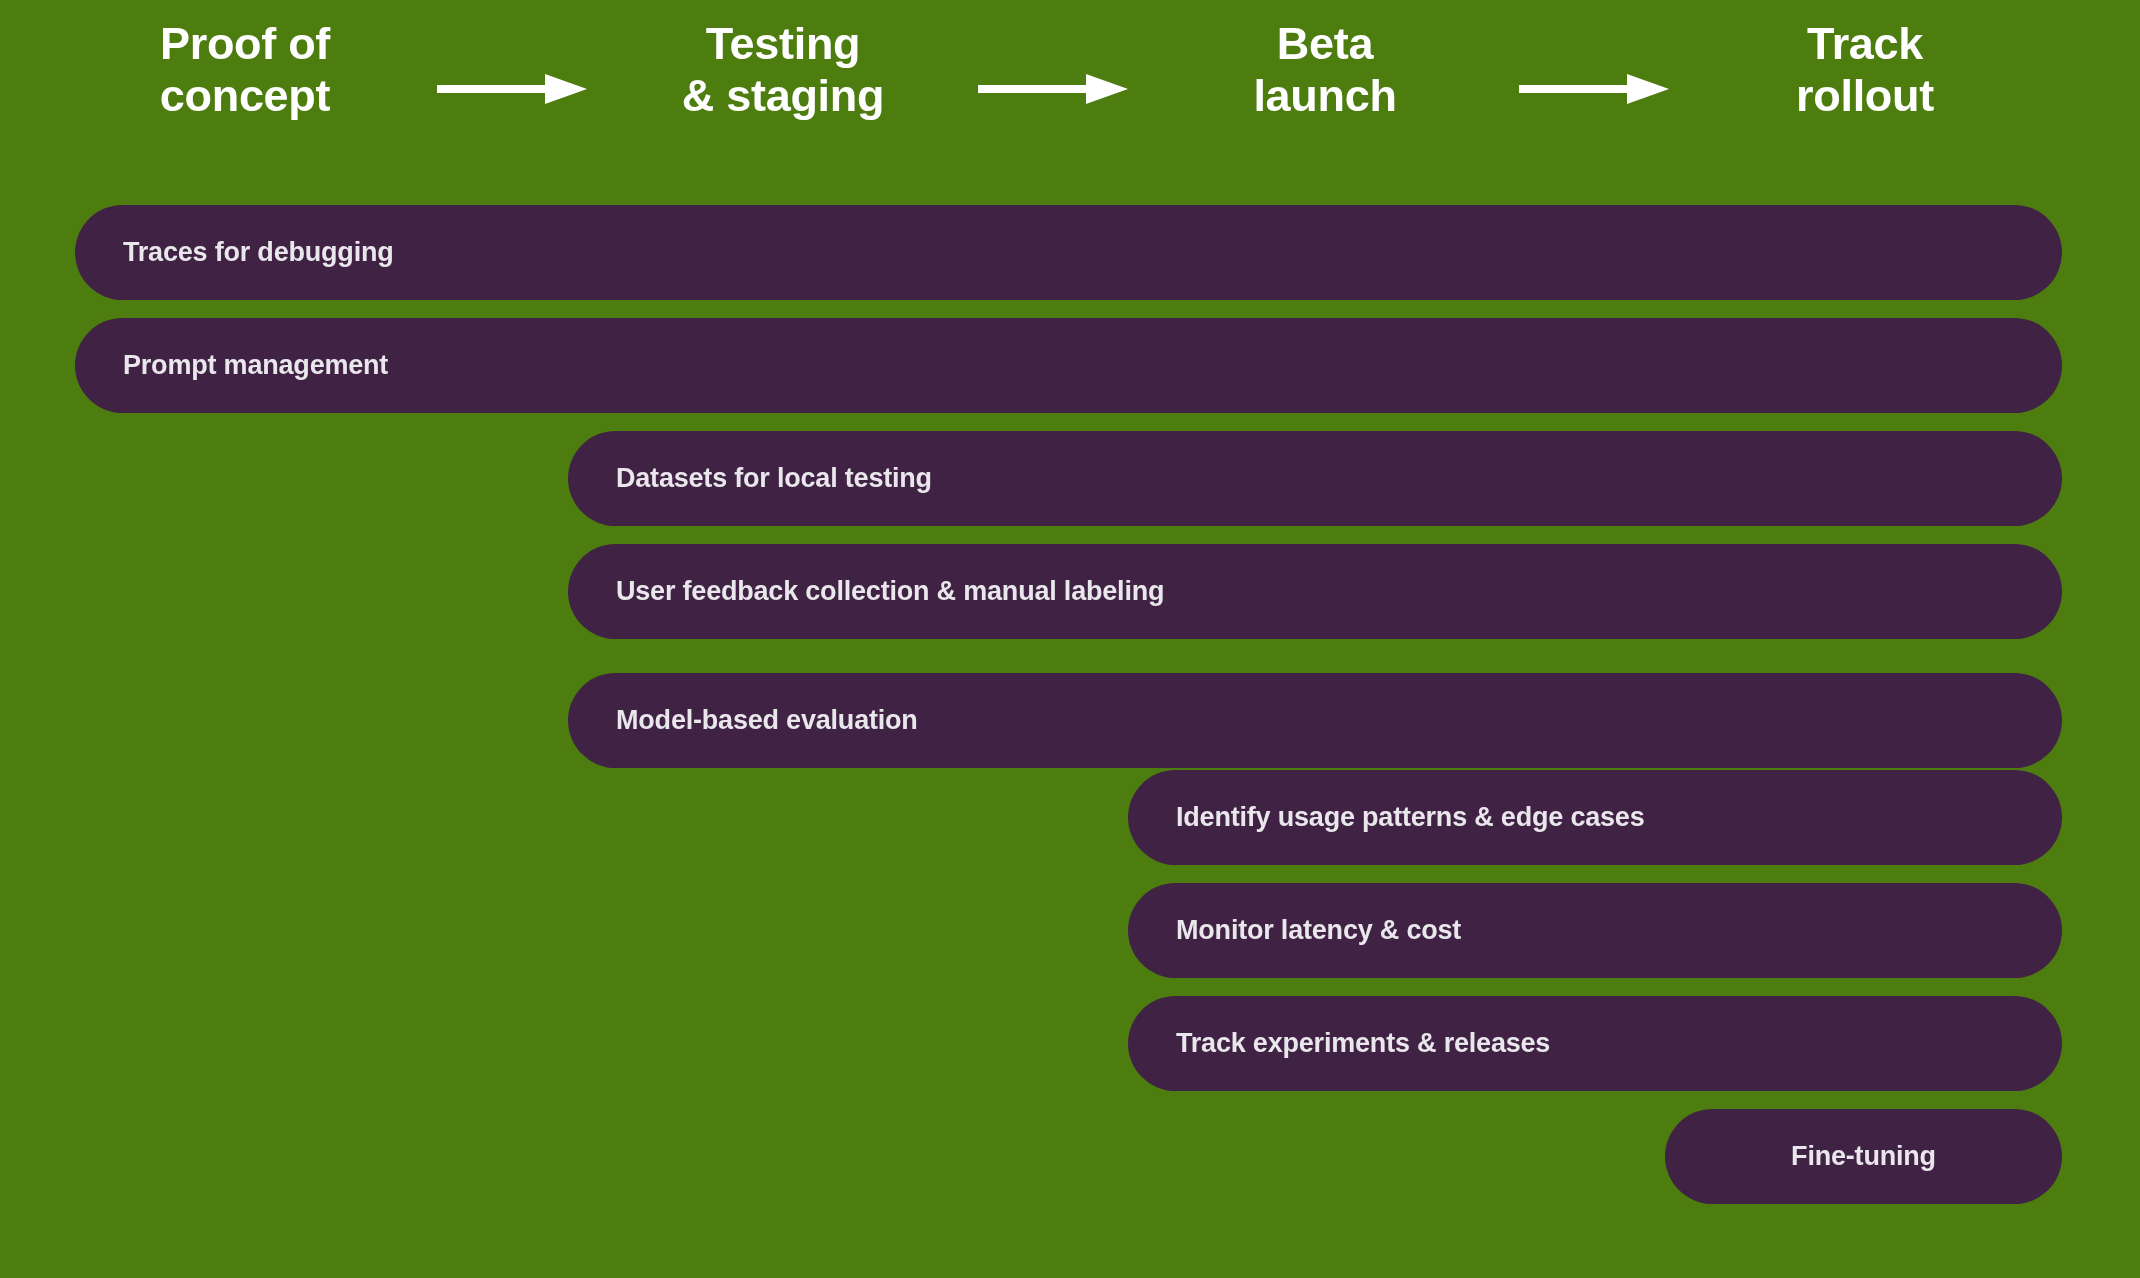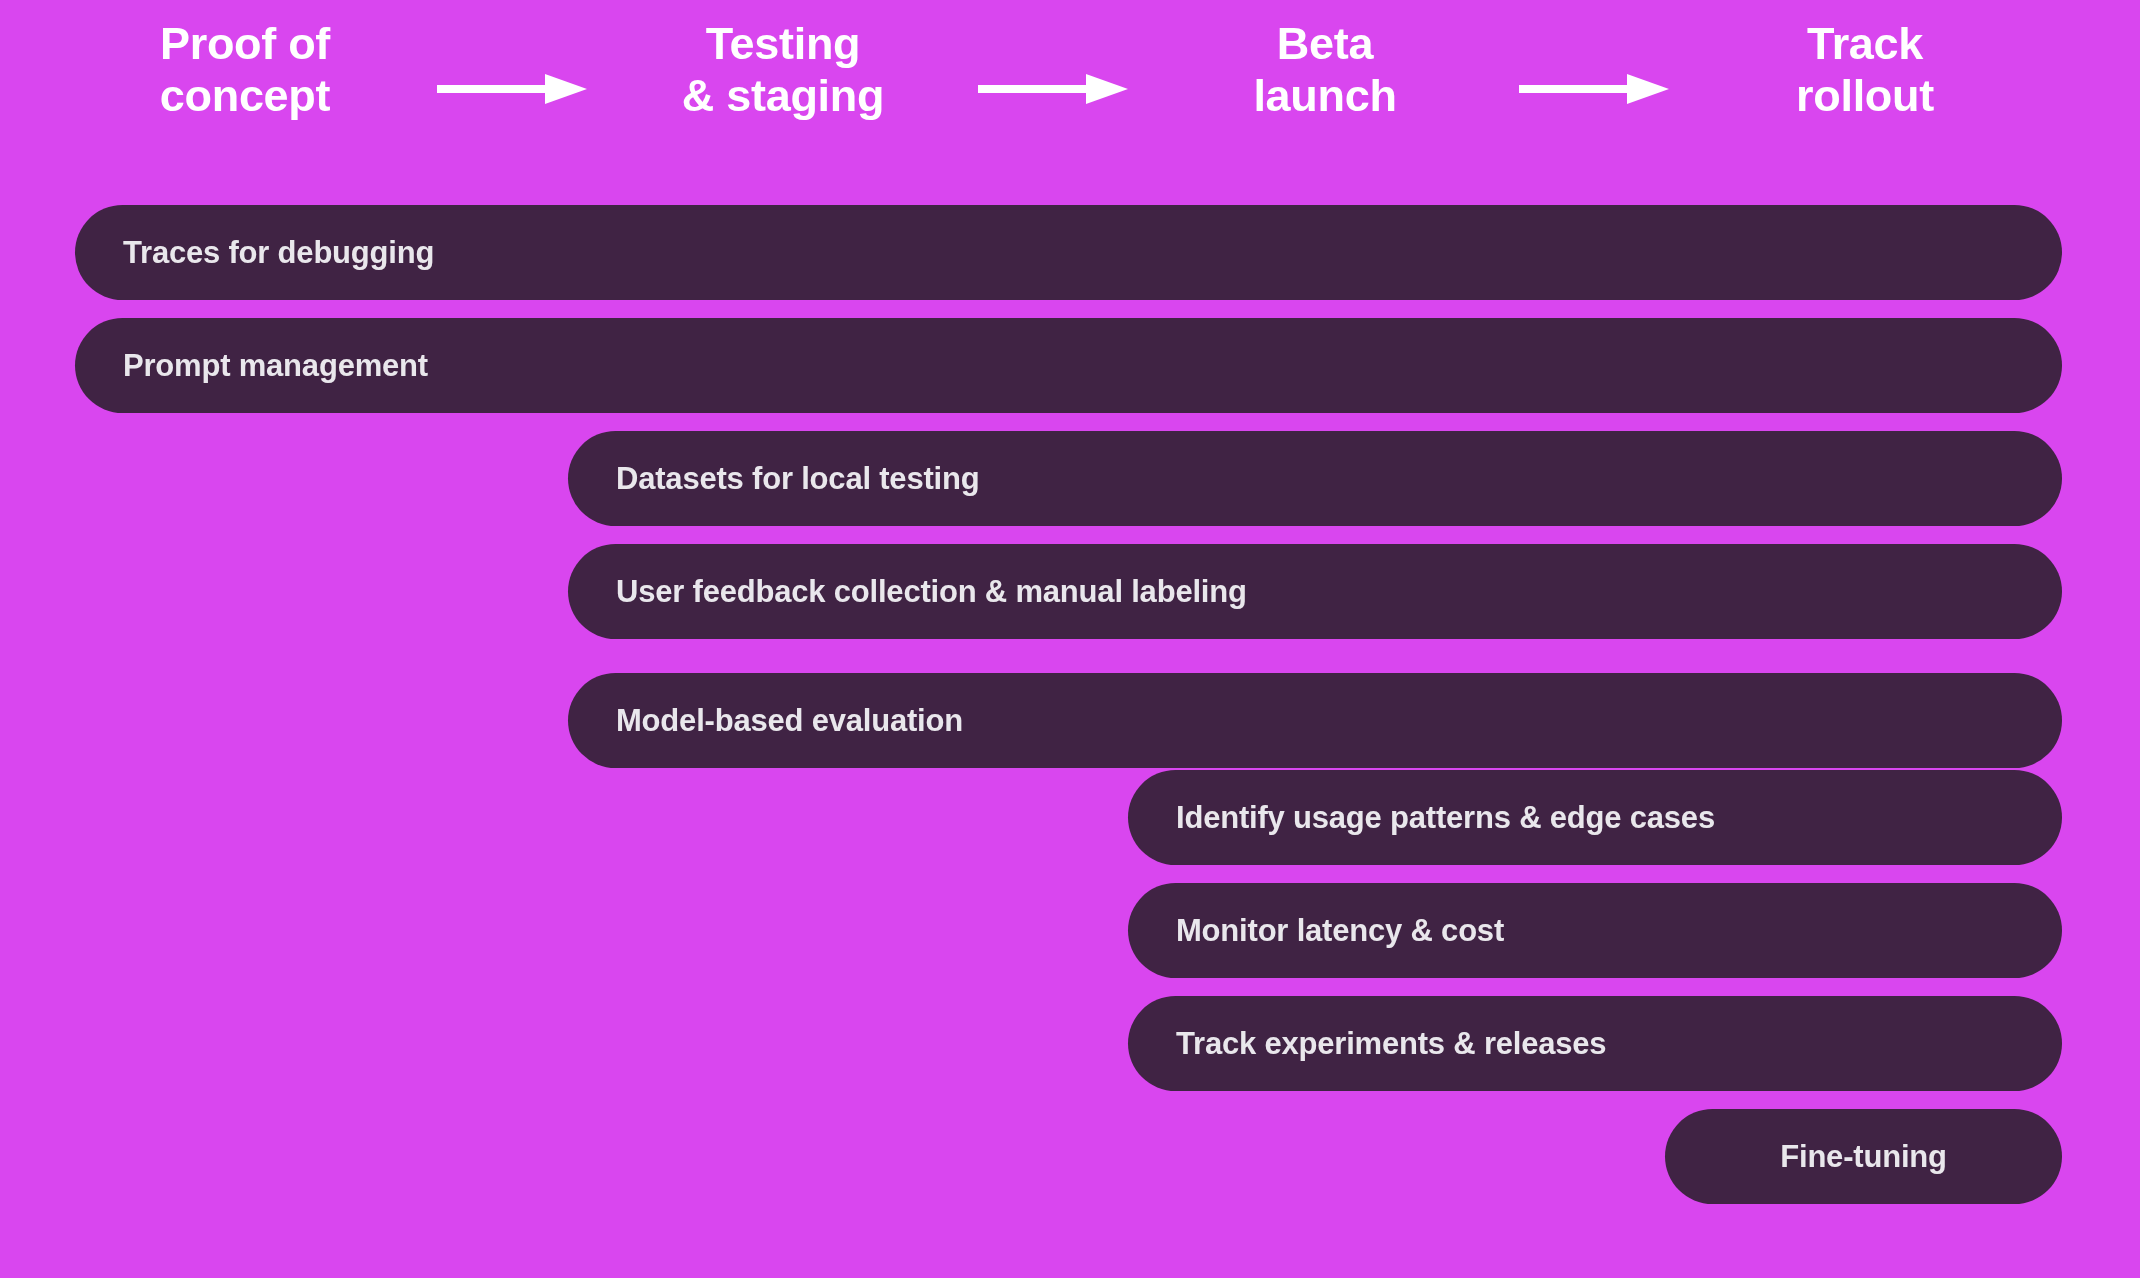--- a/index.html
+++ b/index.html
@@ -9,21 +9,21 @@
   }
   body {
     background: #4c6670;
     font-family: "Liberation Sans", "DejaVu Sans", sans-serif;
   }
 
   #canvas {
     position: relative;
     width: 2140px;
     height: 1278px;
-    background: #d946ef;
+    background: #4d7c0f;
     overflow: hidden;
   }
 
   
   .stage-rail {
     position: absolute;
     left: 0;
     top: 0;
     width: 2140px;
     height: 180px;
@@ -71,21 +71,21 @@
     height: 95px;
     background: #402344;
     border-radius: 48px;
     display: flex;
     align-items: center;
     box-sizing: border-box;
   }
 
   .bar-label {
     color: #e9e7ec;
-    font-size: 31px;
+    font-size: 27px;
     font-weight: bold;
     letter-spacing: -0.2px;
     white-space: nowrap;
   }
 
   .bar.align-left {
     justify-content: flex-start;
     padding-left: 48px;
   }
   .bar.align-center {

